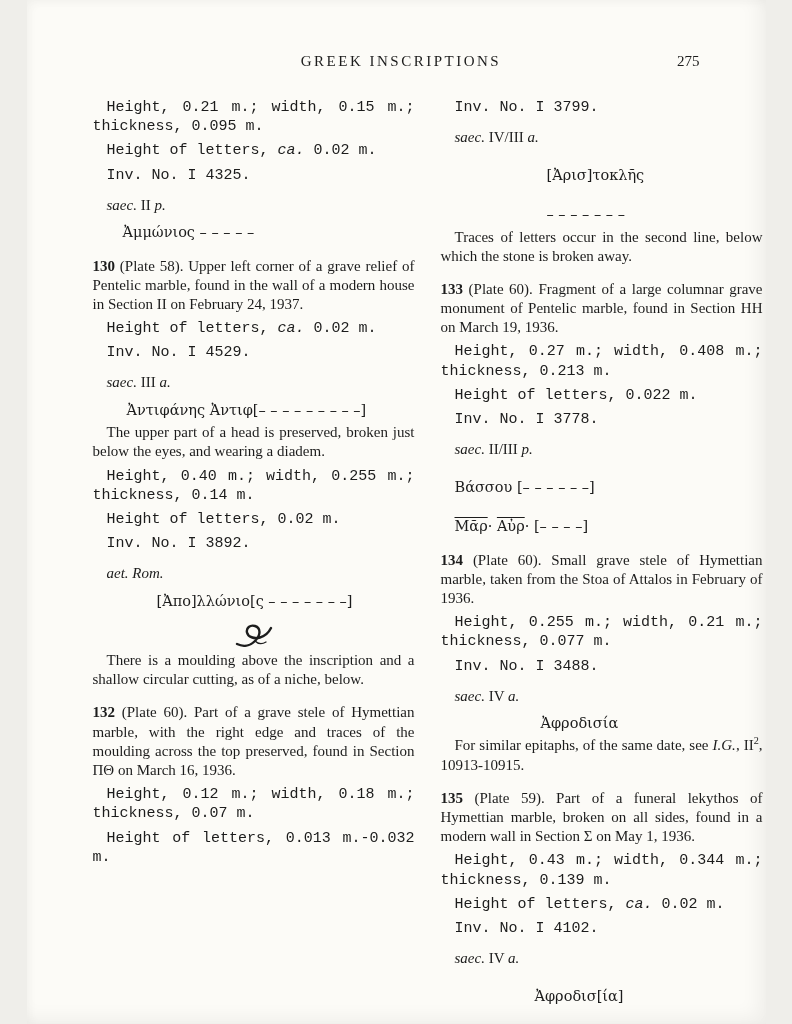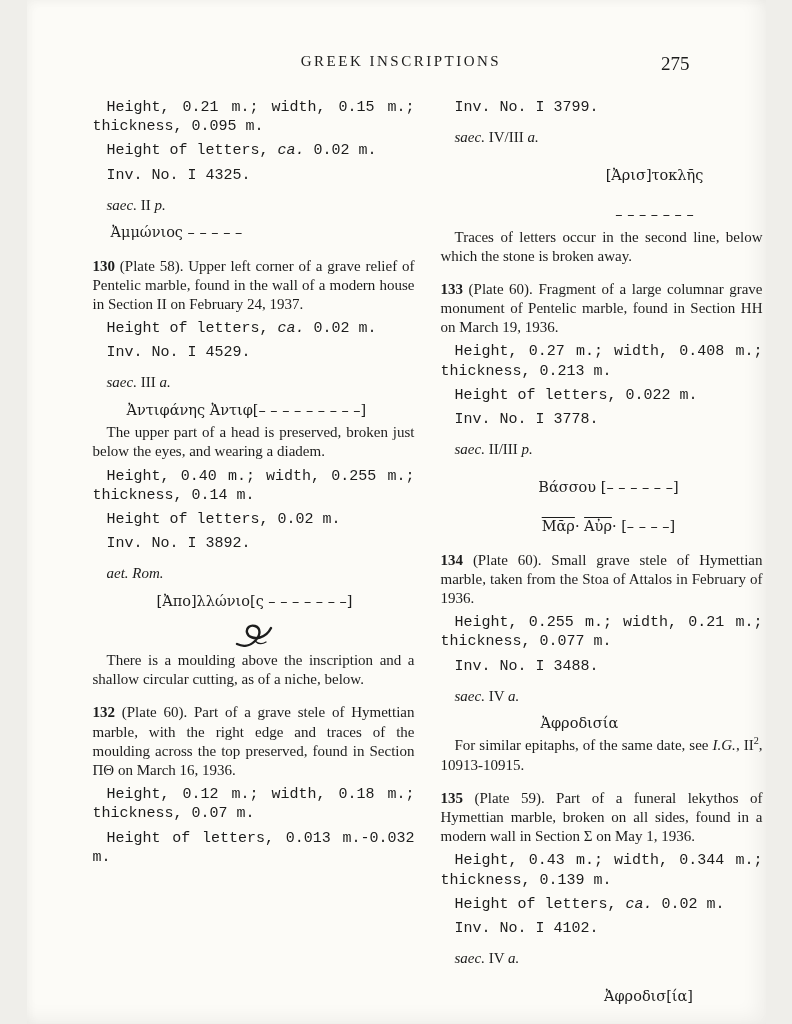--- a/index.html
+++ b/index.html
@@ -5,32 +5,32 @@
   html,body{margin:0;padding:0;background:#efeeea;}
   .page{
     width:739px;height:1024px;margin:0 auto;position:relative;overflow:hidden;
     background:#fcfbf7;box-sizing:border-box;padding:52px 56px 0 66px;
     font-family:"Liberation Serif","DejaVu Serif",serif;color:#1c1c1c;
     font-size:15px;line-height:1.28;
     box-shadow:inset -8px -6px 18px rgba(0,0,0,0.05), inset 3px 2px 10px rgba(0,0,0,0.03);
   }
   .pagehead{position:relative;height:22px;margin-bottom:24px;}
   .title{position:absolute;left:0;right:0;text-align:center;font-size:15px;letter-spacing:2.5px;}
-  .pagenum{position:absolute;right:20px;top:0;font-size:19px;}
+  .pagenum{position:absolute;right:10px;top:0;font-size:15px;}
   .columns{display:flex;gap:26px;}
   .col{width:322px;flex:0 0 322px;}
   .col > :first-child{margin-top:0;}
   p{margin:0;}
   .measure{text-indent:14px;text-align:justify;margin-top:5px;font-family:Liberation Mono, monospace;}
   .entry{text-align:justify;margin-top:14px;}
   .note{text-indent:14px;text-align:justify;}
   .saec{text-indent:14px;margin-top:11px;font-style:normal;}
   .saec i{font-style:italic;}
   .greek{font-family:"DejaVu Serif",serif;font-size:14.5px;margin:7px 0 3px;line-height:1.42;}
-  .greek .gl{margin-top:18px;text-align:center;}
+  .greek .gl{margin-top:18px;}
   .eno{font-weight:bold;}
   .ovl{text-decoration:overline;}
   sup{font-size:0.68em;vertical-align:super;line-height:0;}
   .ornament{text-align:center;margin:12px 0 2px;}
   .ornament svg{display:inline-block;vertical-align:middle;}
 </style>
 </head>
 <body>
 
 <div class="page">
@@ -41,21 +41,21 @@
   </header>
 
   <div class="columns">
 
     <div class="col">
 
       <p class="measure">Height, 0.21 m.; width, 0.15 m.; thickness, 0.095 m.</p>
       <p class="measure"><span>Height of letters, </span><i>ca.</i><span> 0.02 m.</span></p>
       <p class="measure">Inv. No. I 4325.</p>
       <p class="saec"><i>saec. </i><span>II </span><i>p.</i></p>
-      <p class="greek" style="margin-left:18px">Ἀμμώνιος – – – – –</p>
+      <p class="greek" style="margin-left:30px">Ἀμμώνιος – – – – –</p>
 
       <p class="entry"><b class="eno">130</b><span> (Plate 58). Upper left corner of a grave relief of Pentelic marble, found in the wall of a modern house in Section II on February 24, 1937.</span></p>
       <p class="measure"><span>Height of letters, </span><i>ca.</i><span> 0.02 m.</span></p>
       <p class="measure">Inv. No. I 4529.</p>
       <p class="saec"><i>saec. </i><span>III </span><i>a.</i></p>
       <p class="greek" style="margin-left:34px">Ἀντιφάνης Ἀντιφ[– – – – – – – – –]</p>
       <p class="note">The upper part of a head is preserved, broken just below the eyes, and wearing a diadem.</p>
 
       <p class="measure">Height, 0.40 m.; width, 0.255 m.; thickness, 0.14 m.</p>
       <p class="measure">Height of letters, 0.02 m.</p>

